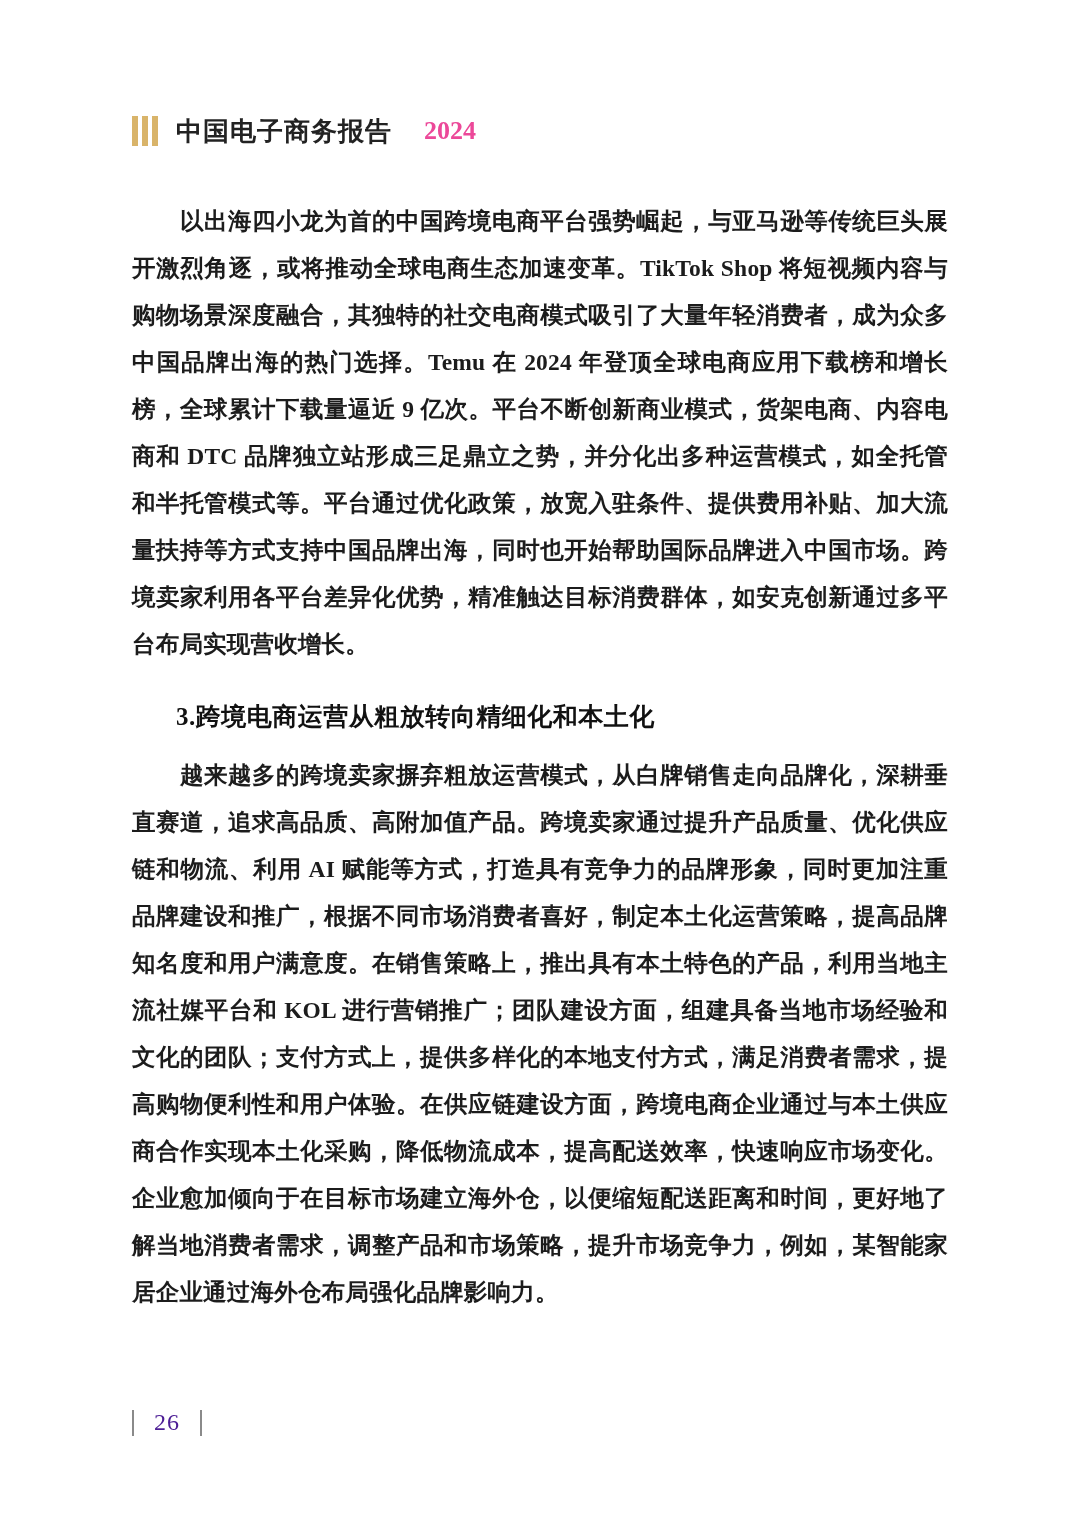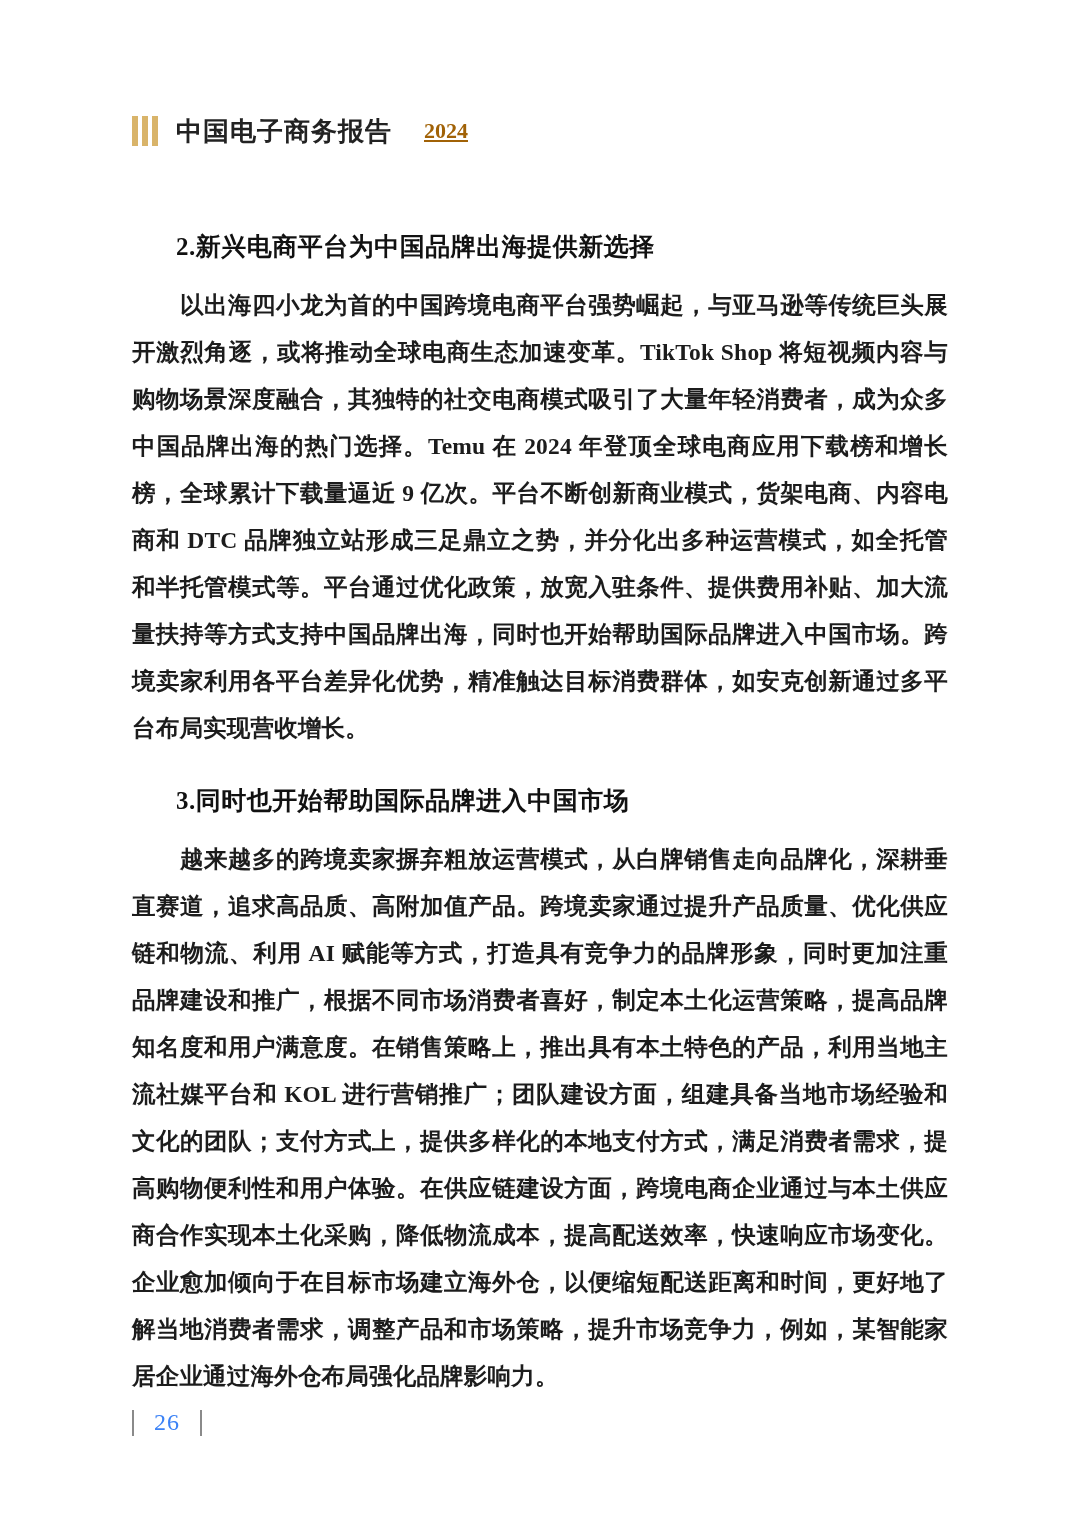--- a/index.html
+++ b/index.html
@@ -50,24 +50,23 @@
   .header-title {
     font-family: "DejaVu Sans", "Liberation Sans", sans-serif;
     font-weight: bold;
     font-size: 26px;
     letter-spacing: 1px;
     color: #222;
   }
   .header-year {
     font-family: "Liberation Serif", serif;
     font-weight: bold;
-    font-size: 22px;
+    font-size: 26px;
     margin-left: 32px;
-    color: #a16207;
-    text-decoration: underline;
+    color: #ec4899;
   }
 
   
   .content {
     position: absolute;
     top: 198px;
     left: 132px;
     width: 816px;
   }
   p.para {
@@ -99,21 +98,21 @@
   }
 
   
   .footer {
     position: absolute;
     bottom: 92px;
     left: 132px;
     display: flex;
     align-items: center;
     gap: 20px;
-    color: #3b82f6;
+    color: #4c1d95;
   }
   .footer .rule {
     display: inline-block;
     width: 2px;
     height: 26px;
     background: #8a8a8a;
   }
   .footer .pageno {
     font-family: "Liberation Serif", serif;
     font-size: 24px;
@@ -131,28 +130,25 @@
         <i></i>
         <i></i>
     </span>
     <span class="header-title">中国电子商务报告</span>
     <span class="header-year">2024</span>
   </div>
 
   <div class="content">
 
 
-    <h3 class="subhead">
-      <span class="num">2.</span><span>新兴电商平台为中国品牌出海提供新选择</span>
-    </h3>
 
     <p class="para indent">以出海四小龙为首的中国跨境电商平台强势崛起，与亚马逊等传统巨头展开激烈角逐，或将推动全球电商生态加速变革。TikTok Shop 将短视频内容与购物场景深度融合，其独特的社交电商模式吸引了大量年轻消费者，成为众多中国品牌出海的热门选择。Temu 在 2024 年登顶全球电商应用下载榜和增长榜，全球累计下载量逼近 9 亿次。平台不断创新商业模式，货架电商、内容电商和 DTC 品牌独立站形成三足鼎立之势，并分化出多种运营模式，如全托管和半托管模式等。平台通过优化政策，放宽入驻条件、提供费用补贴、加大流量扶持等方式支持中国品牌出海，同时也开始帮助国际品牌进入中国市场。跨境卖家利用各平台差异化优势，精准触达目标消费群体，如安克创新通过多平台布局实现营收增长。</p>
 
     <h3 class="subhead">
-      <span class="num">3.</span><span>同时也开始帮助国际品牌进入中国市场</span>
+      <span class="num">3.</span><span>跨境电商运营从粗放转向精细化和本土化</span>
     </h3>
 
     <p class="para indent">越来越多的跨境卖家摒弃粗放运营模式，从白牌销售走向品牌化，深耕垂直赛道，追求高品质、高附加值产品。跨境卖家通过提升产品质量、优化供应链和物流、利用 AI 赋能等方式，打造具有竞争力的品牌形象，同时更加注重品牌建设和推广，根据不同市场消费者喜好，制定本土化运营策略，提高品牌知名度和用户满意度。在销售策略上，推出具有本土特色的产品，利用当地主流社媒平台和 KOL 进行营销推广；团队建设方面，组建具备当地市场经验和文化的团队；支付方式上，提供多样化的本地支付方式，满足消费者需求，提高购物便利性和用户体验。在供应链建设方面，跨境电商企业通过与本土供应商合作实现本土化采购，降低物流成本，提高配送效率，快速响应市场变化。企业愈加倾向于在目标市场建立海外仓，以便缩短配送距离和时间，更好地了解当地消费者需求，调整产品和市场策略，提升市场竞争力，例如，某智能家居企业通过海外仓布局强化品牌影响力。</p>
 
   </div>
 
   <div class="footer">
     <span class="rule"></span>
     <span class="pageno">26</span>
     <span class="rule"></span>

